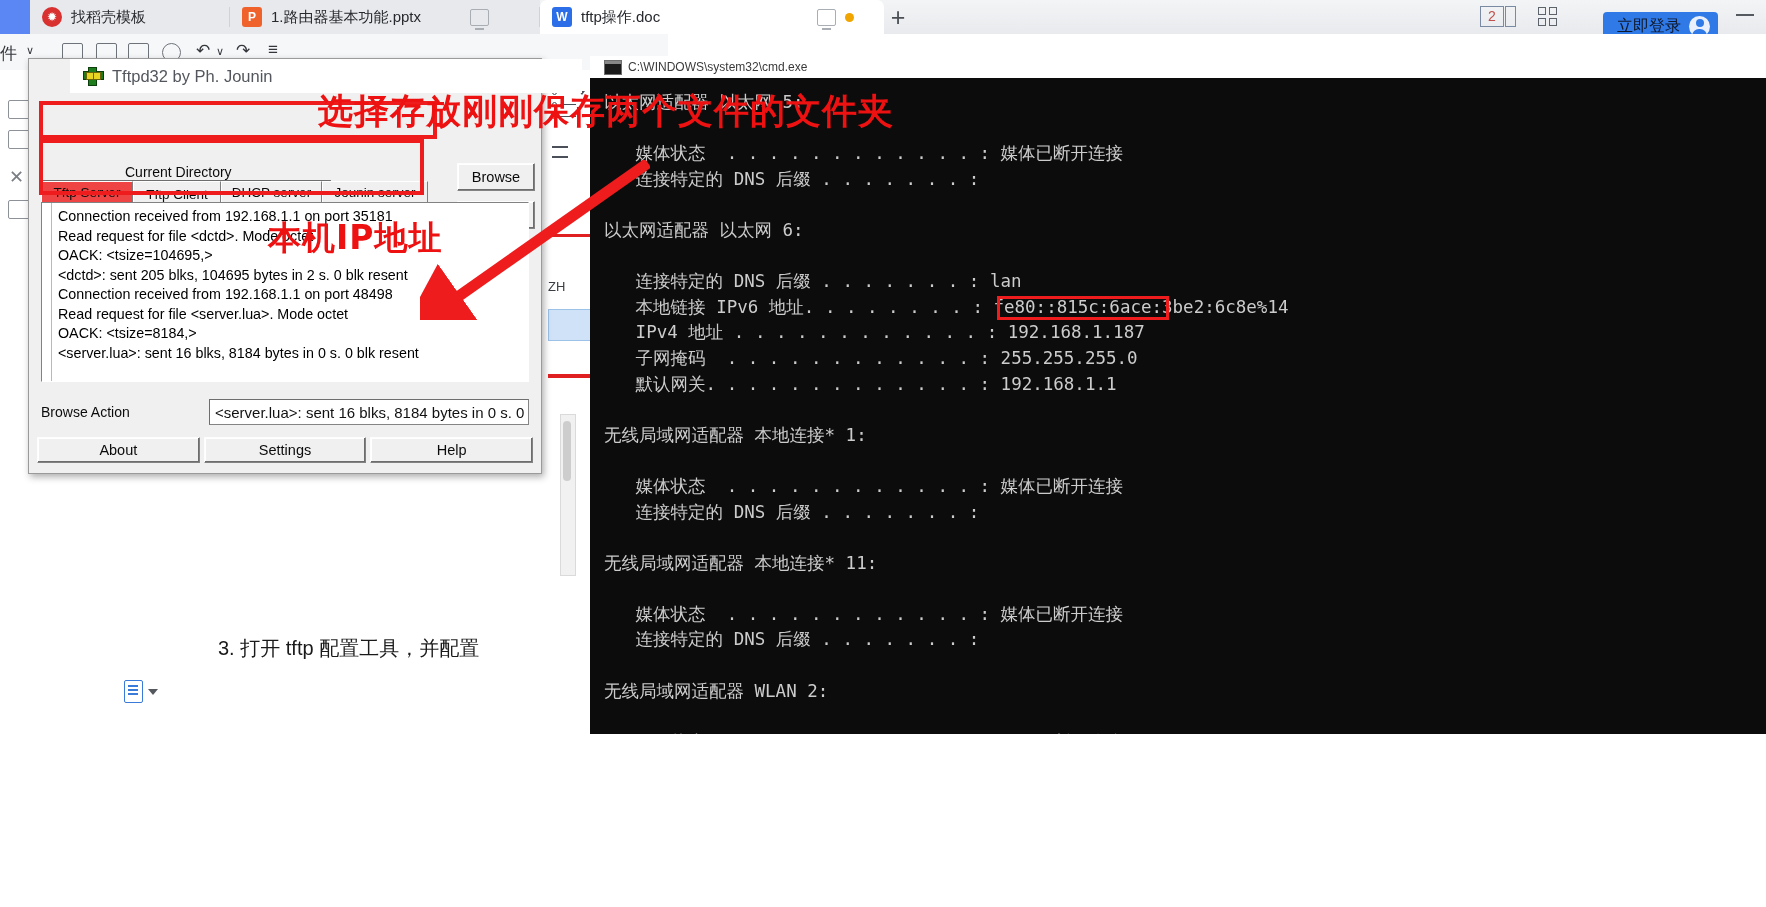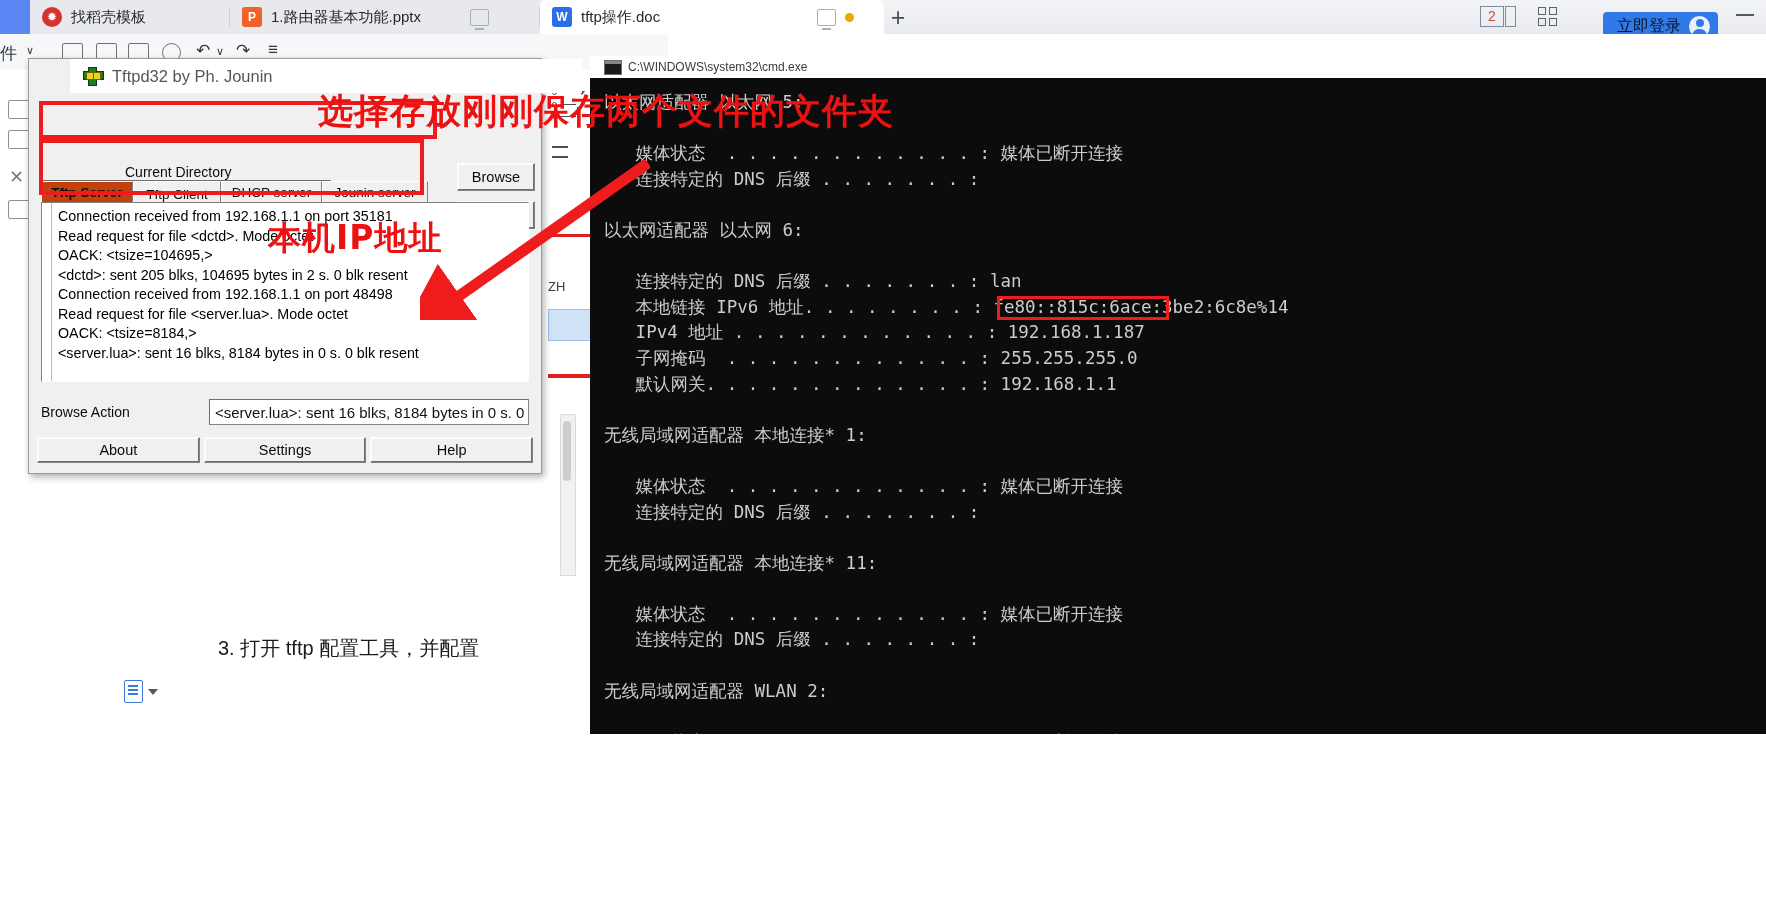--- a/index.html
+++ b/index.html
@@ -109,21 +109,21 @@
         box-shadow:inset -1px -1px 0 #6d6d6d, inset 1px 1px 0 #ffffff;
         font-size:14.5px;color:#0b0b0b;display:flex;align-items:center;justify-content:center;}
   .combo-arrow{width:17px;height:19px;background:#f0f0f0;border:1.3px solid;
         border-color:#fff #7d7d7d #7d7d7d #fff;display:flex;align-items:center;justify-content:center;}
   .combo-arrow i{width:0;height:0;border-left:4px solid transparent;border-right:4px solid transparent;
         border-top:5px solid #000;}
   #tabstrip{position:absolute;left:12px;top:122px;width:488px;height:22px;}
   .ttab{position:absolute;top:0;height:22px;box-sizing:border-box;font-size:13.5px;color:#0b0b0b;
         display:flex;align-items:center;justify-content:center;border:1.3px solid;
         border-color:#fff #7f7f7f #7f7f7f #fff;background:#f0f0f0;}
-  .ttab.sel{background:#c2410c;border-bottom-color:#f0f0f0;font-weight:bold;}
+  .ttab.sel{background:#ef4444;border-bottom-color:#f0f0f0;font-weight:normal;}
   #logbox{position:absolute;left:12px;top:143px;width:488px;height:180px;background:#fff;
         border:1.4px solid;border-color:#828282 #fff #fff #828282;
         font-size:14.3px;line-height:19.5px;color:#000;padding:4px 0 0 16px;box-sizing:border-box;
         font-family:"Liberation Sans",sans-serif;white-space:pre;}
   #logleftbar{position:absolute;left:13px;top:144px;width:9px;height:178px;background:#fff;
         border-right:1.3px solid #b9b9b9;}
   #curaction{position:absolute;left:12px;top:340px;width:488px;height:26px;}
   #btnrow{position:absolute;left:8px;top:378px;width:496px;height:26px;display:flex;gap:4px;}
   #btnrow .w95btn{flex:1;}
 

